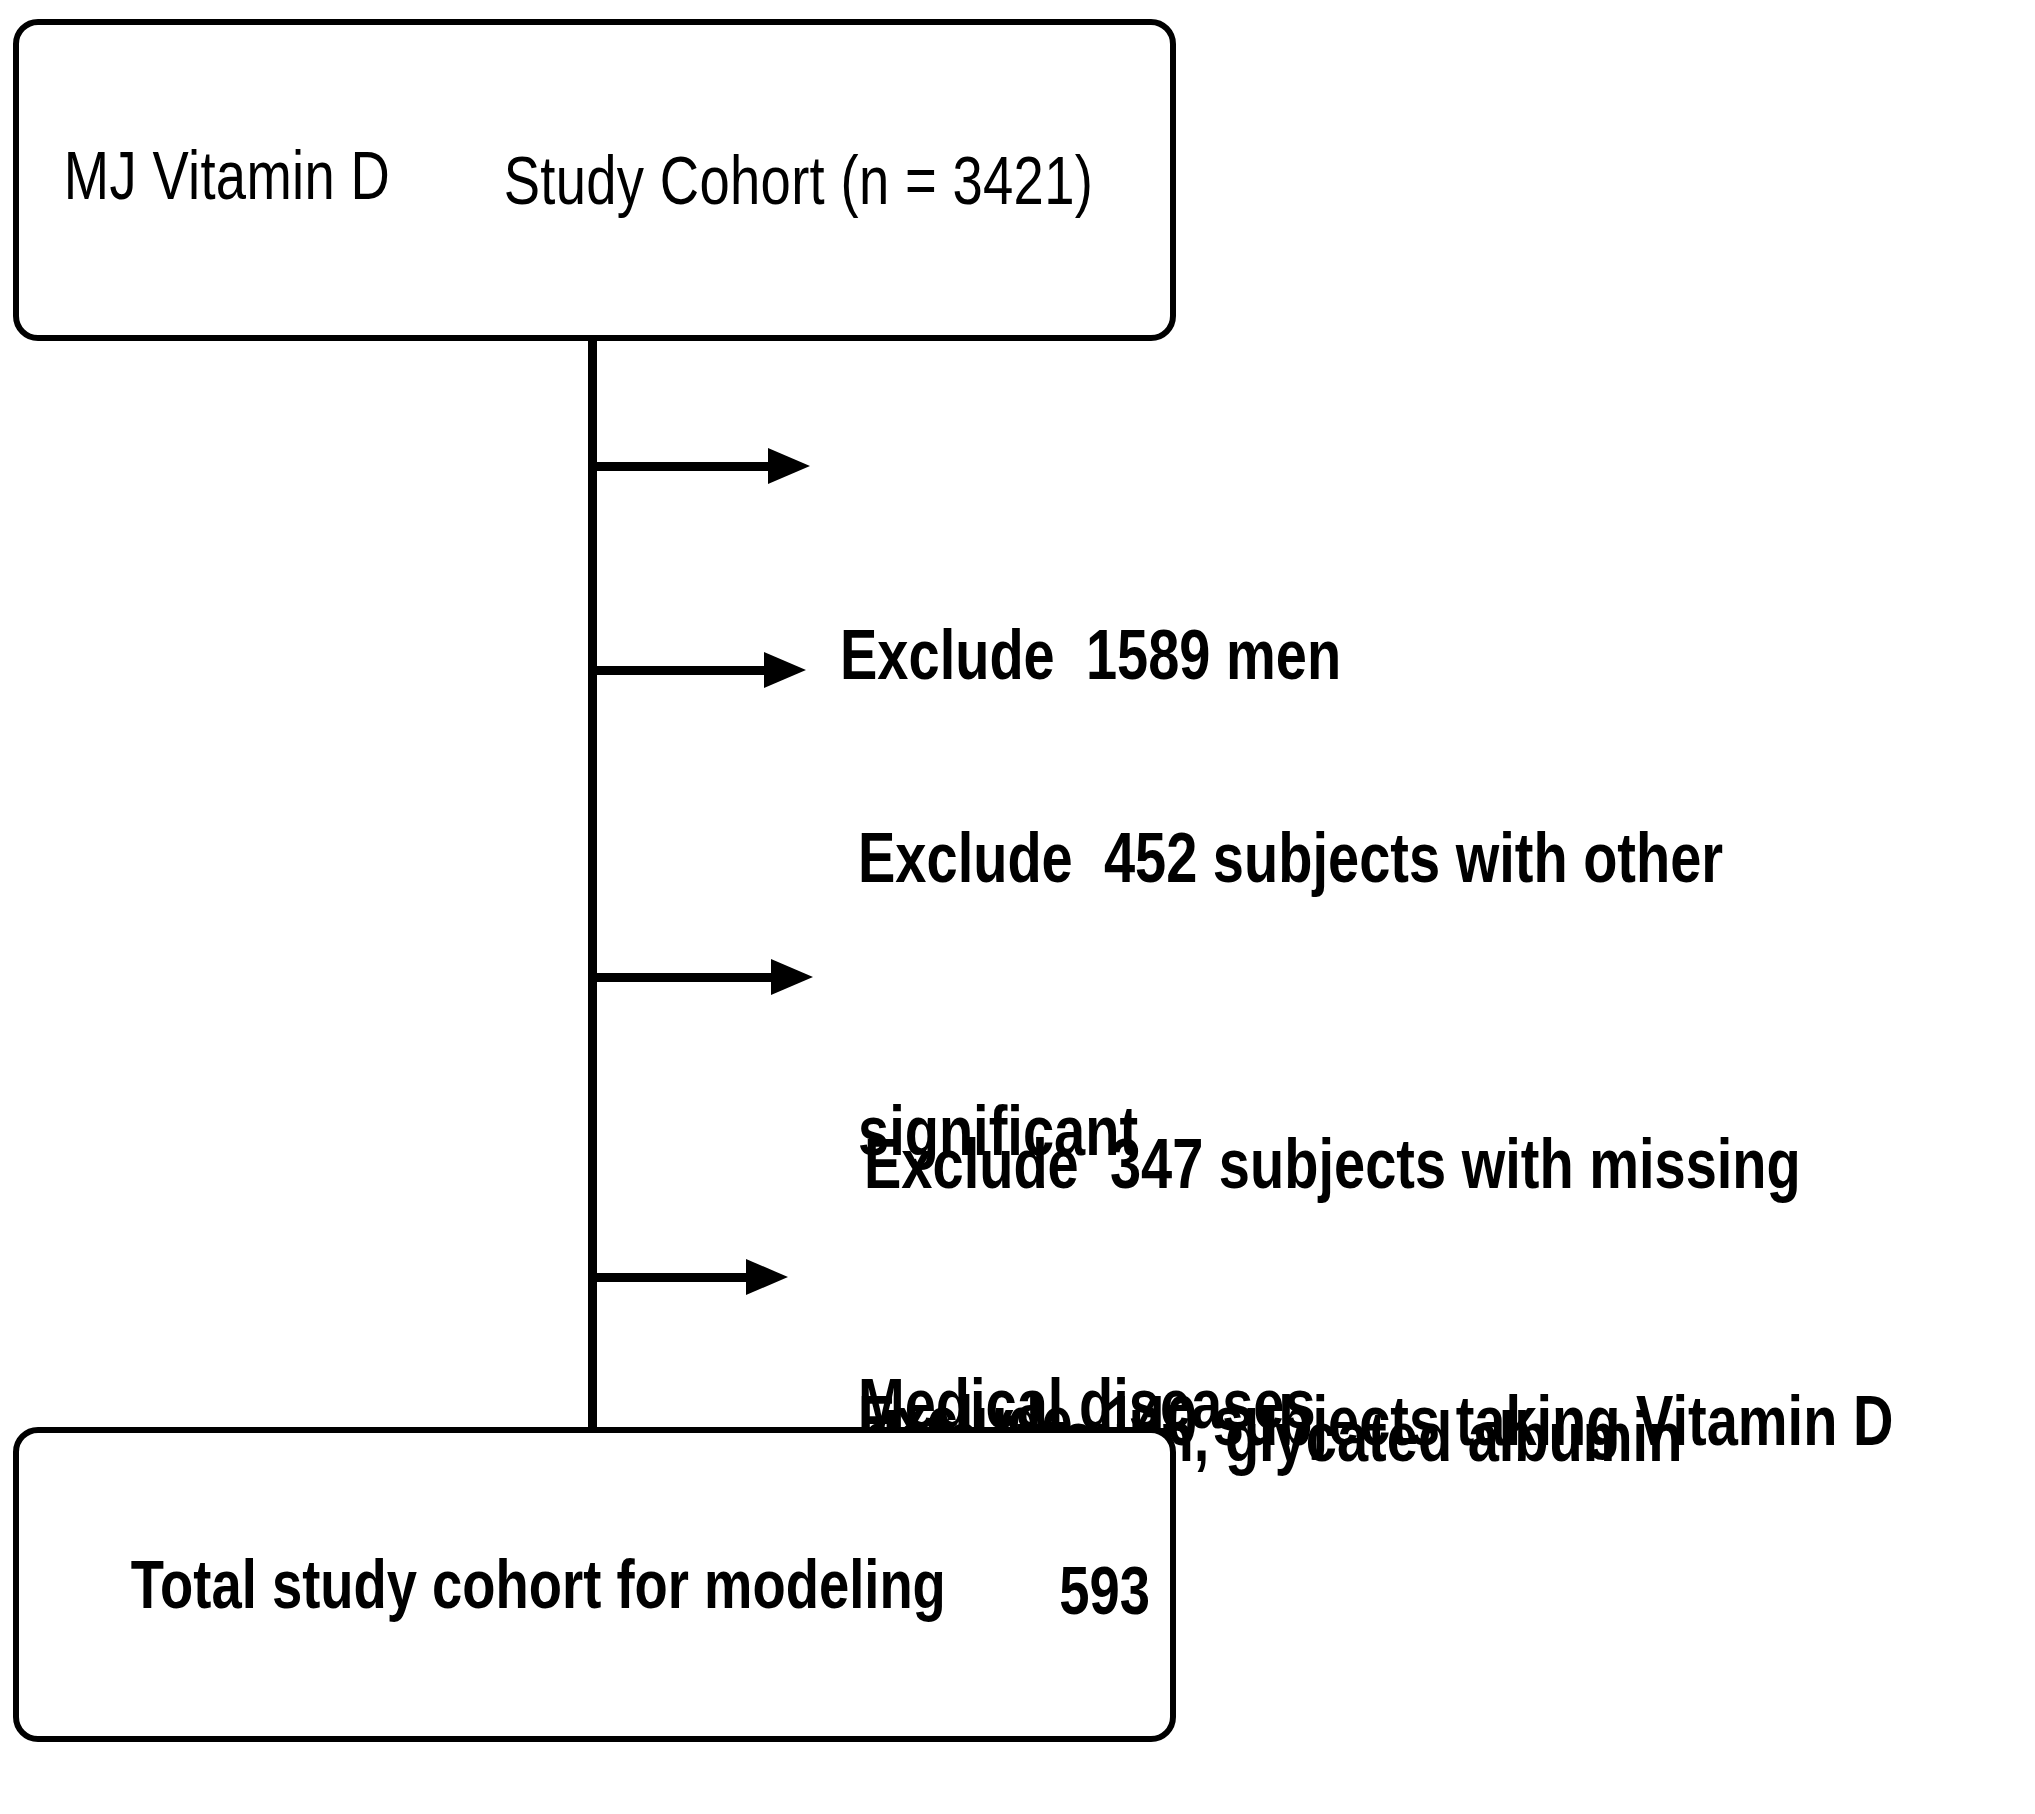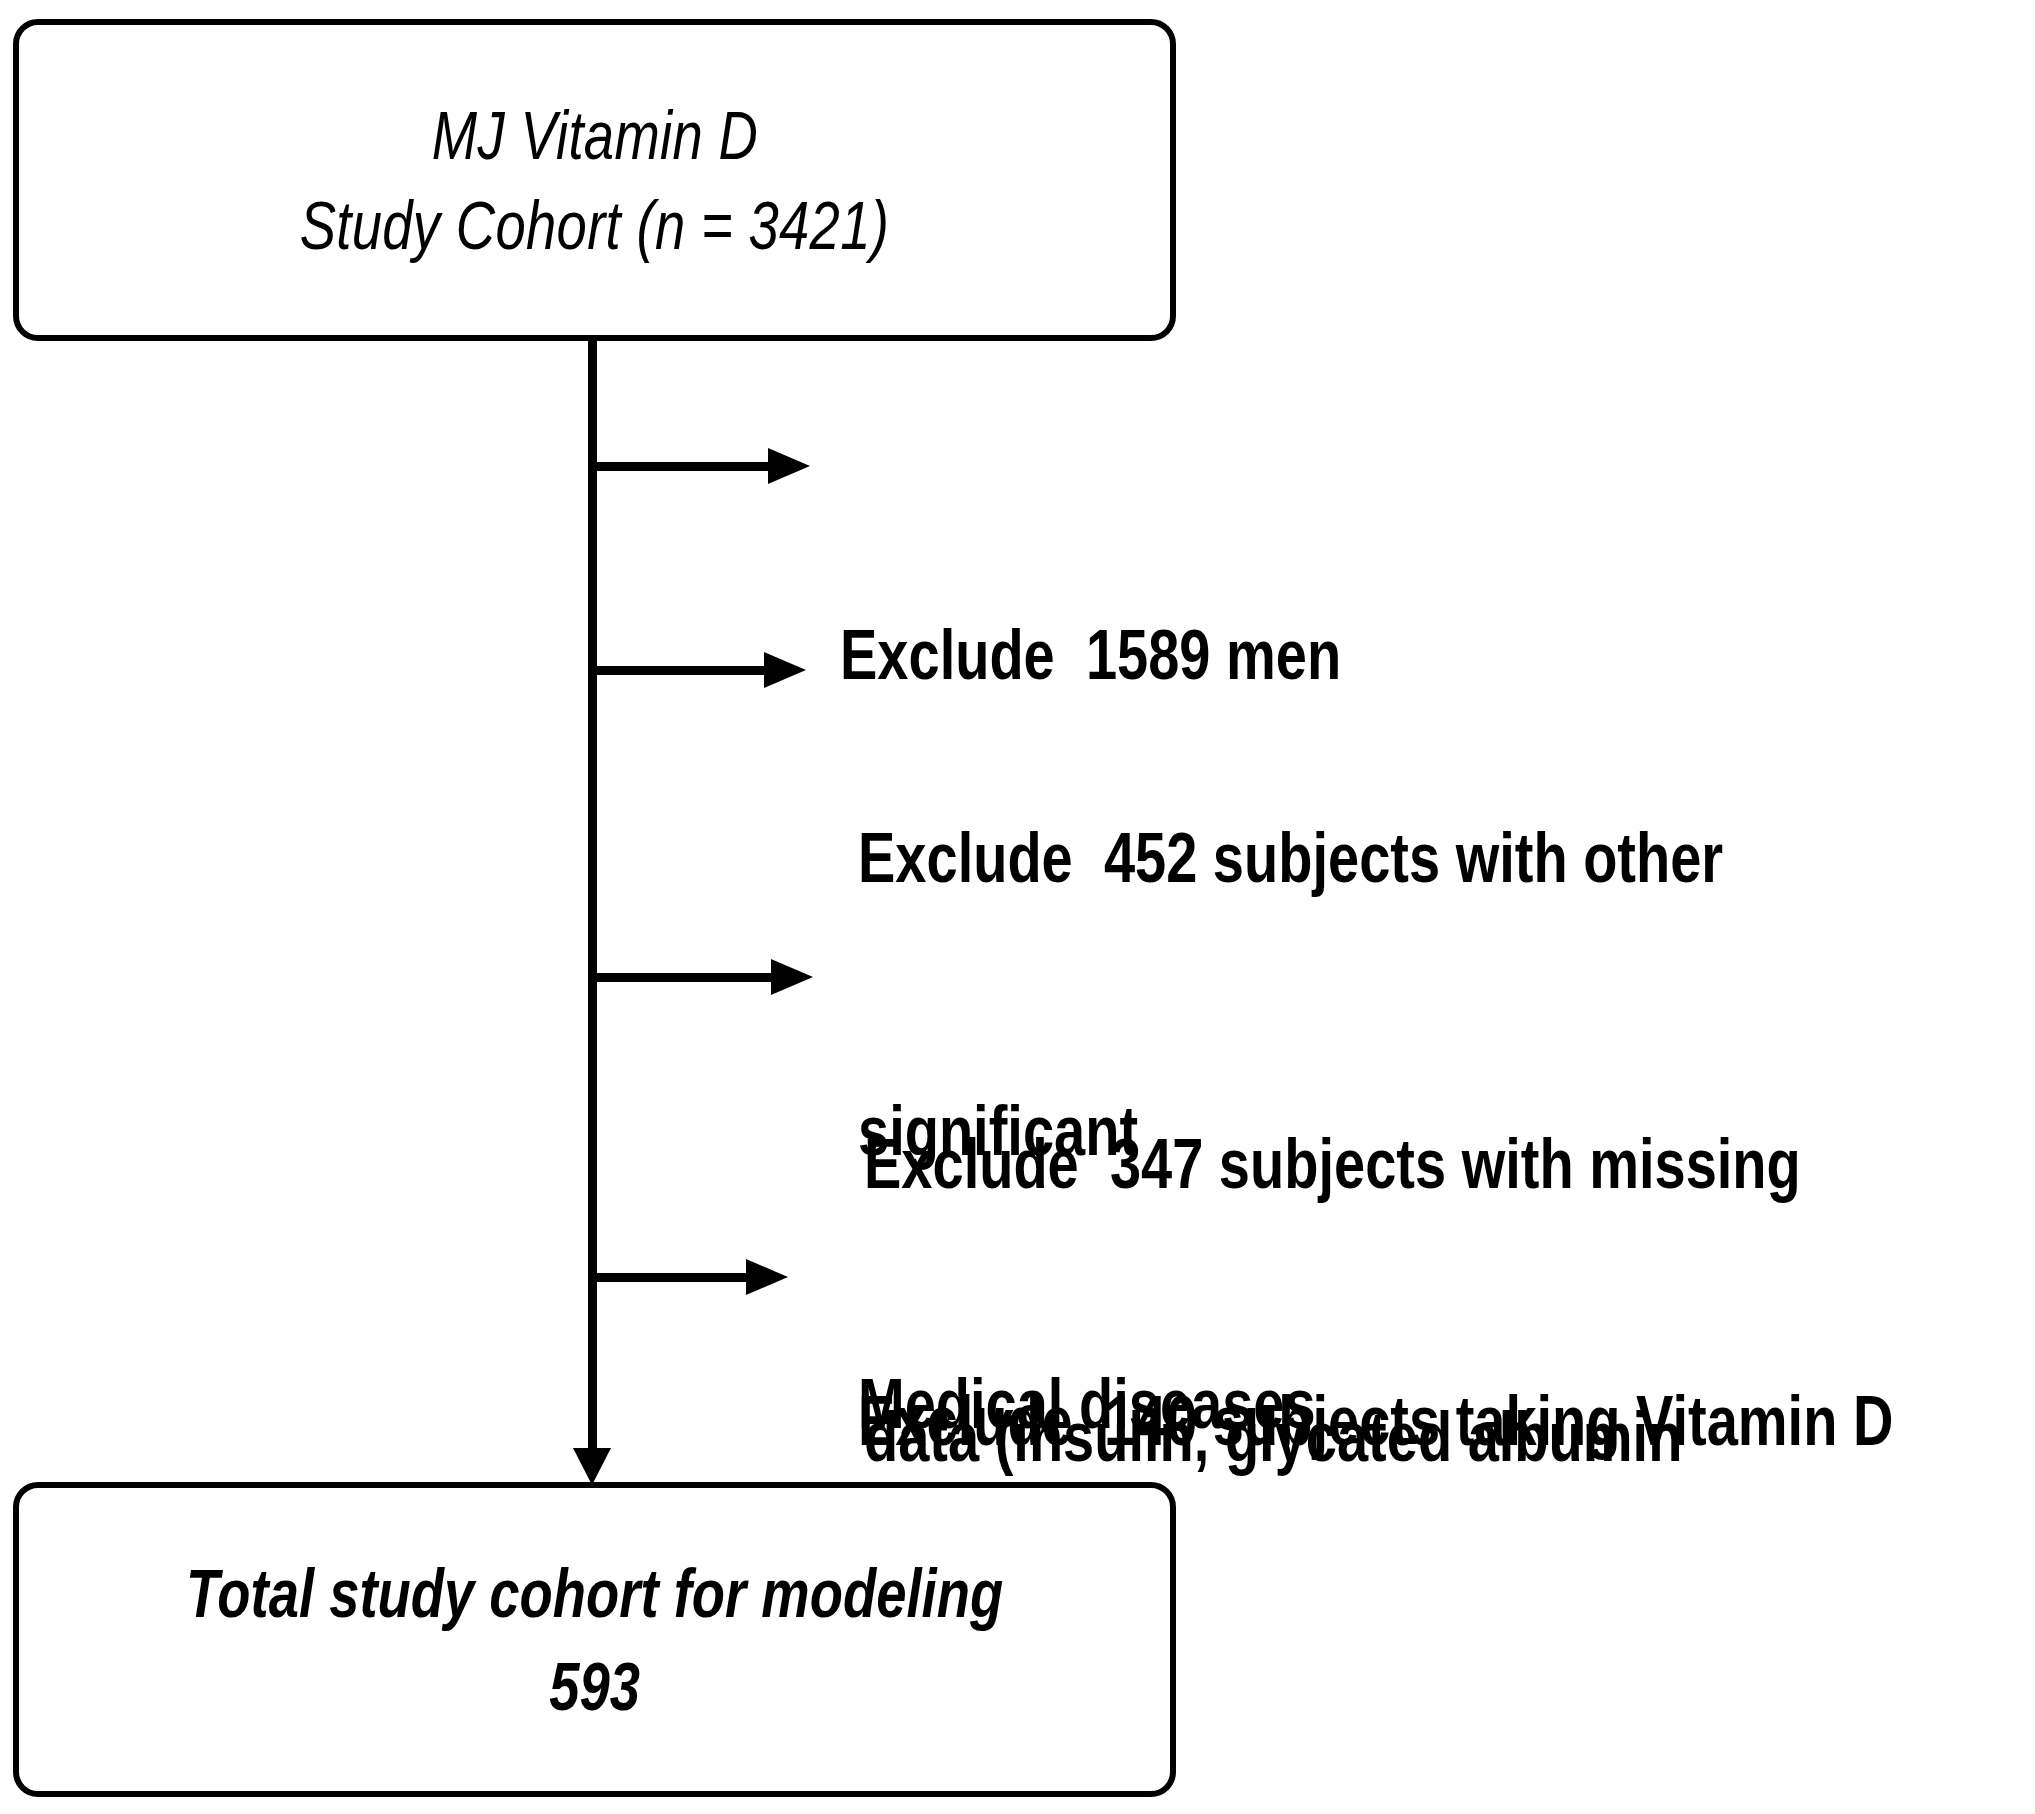--- a/index.html
+++ b/index.html
@@ -18,34 +18,33 @@
   }
 
   
   .flow-box {
     position: absolute;
     box-sizing: border-box;
     border: 6.7px solid #000000;
     border-radius: 25px;
     background: #ffffff;
     display: flex;
-    flex-direction: column;
+    flex-direction: row;
     align-items: center;
     justify-content: center;
-    font-style: italic;
   }
   #box-top {
     left: 13.4px;
     top: 19.3px;
     width: 1163px;
     height: 322px;
   }
   #box-bottom {
     left: 13.4px;
-    top: 1482px;
+    top: 1427px;
     width: 1163px;
     height: 315px;
   }
 
   .box-line {
     font-family: "Liberation Sans Narrow", "Liberation Sans", "DejaVu Sans Condensed", "DejaVu Sans", sans-serif;
     font-stretch: condensed;
     white-space: pre;
     line-height: 1.18;
     text-align: center;

